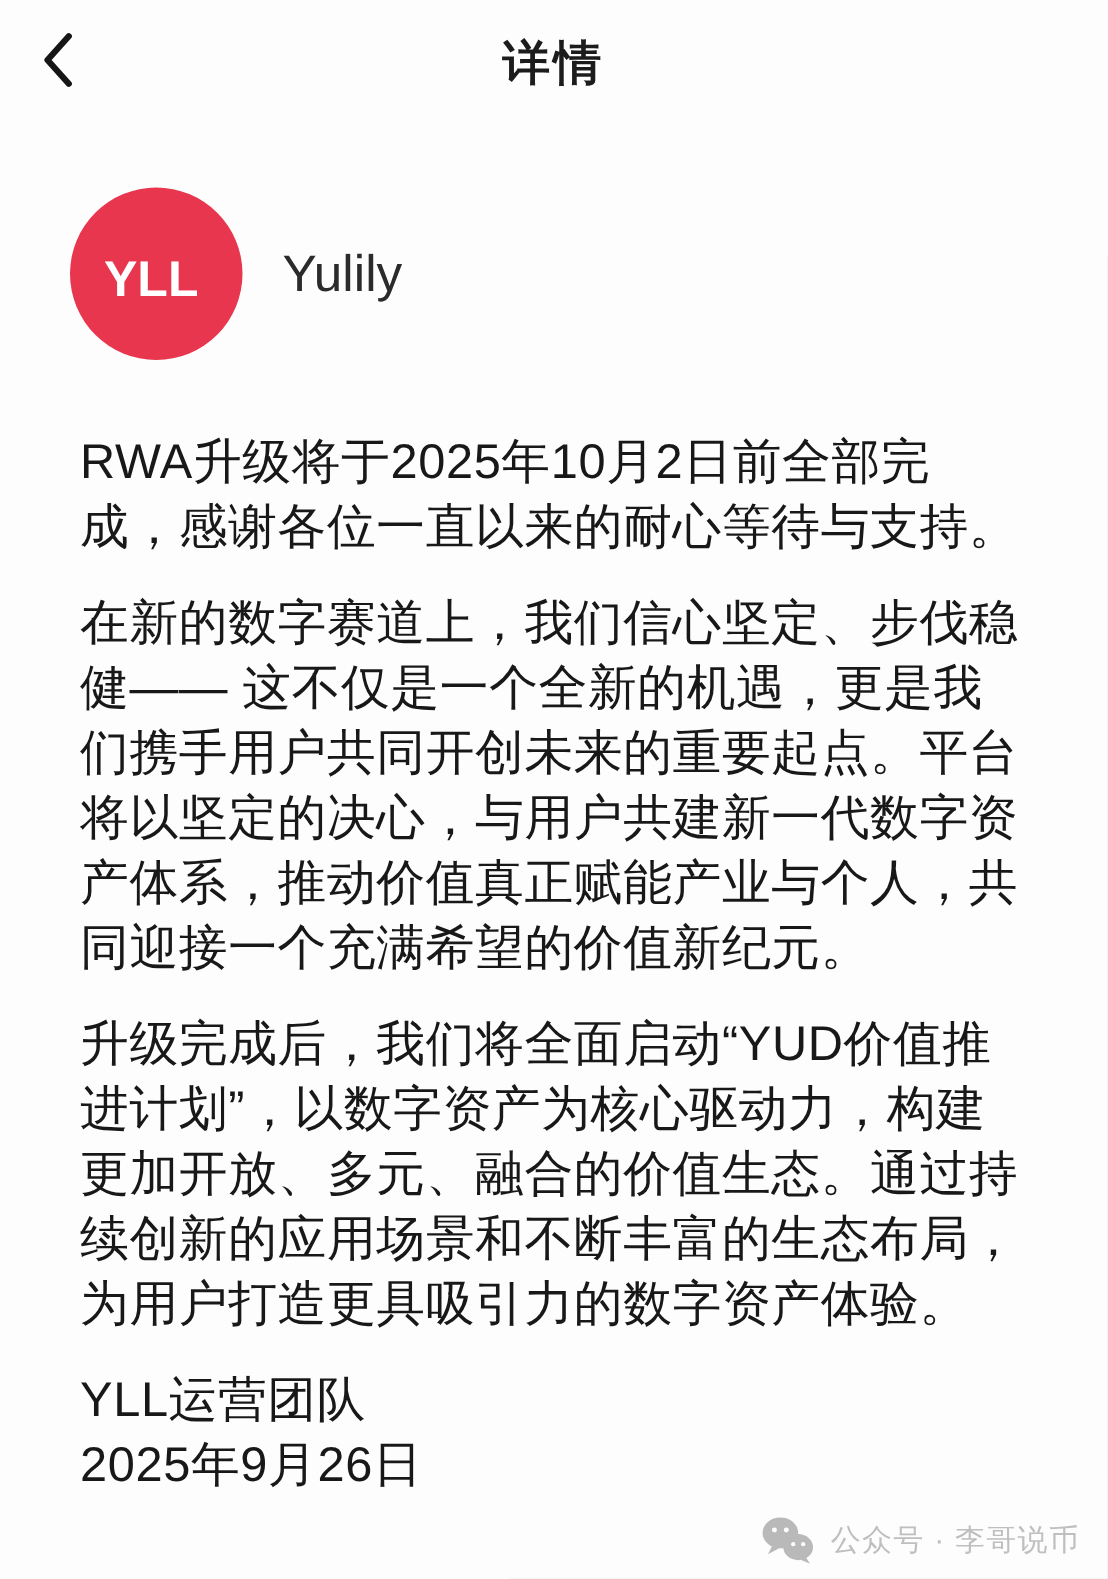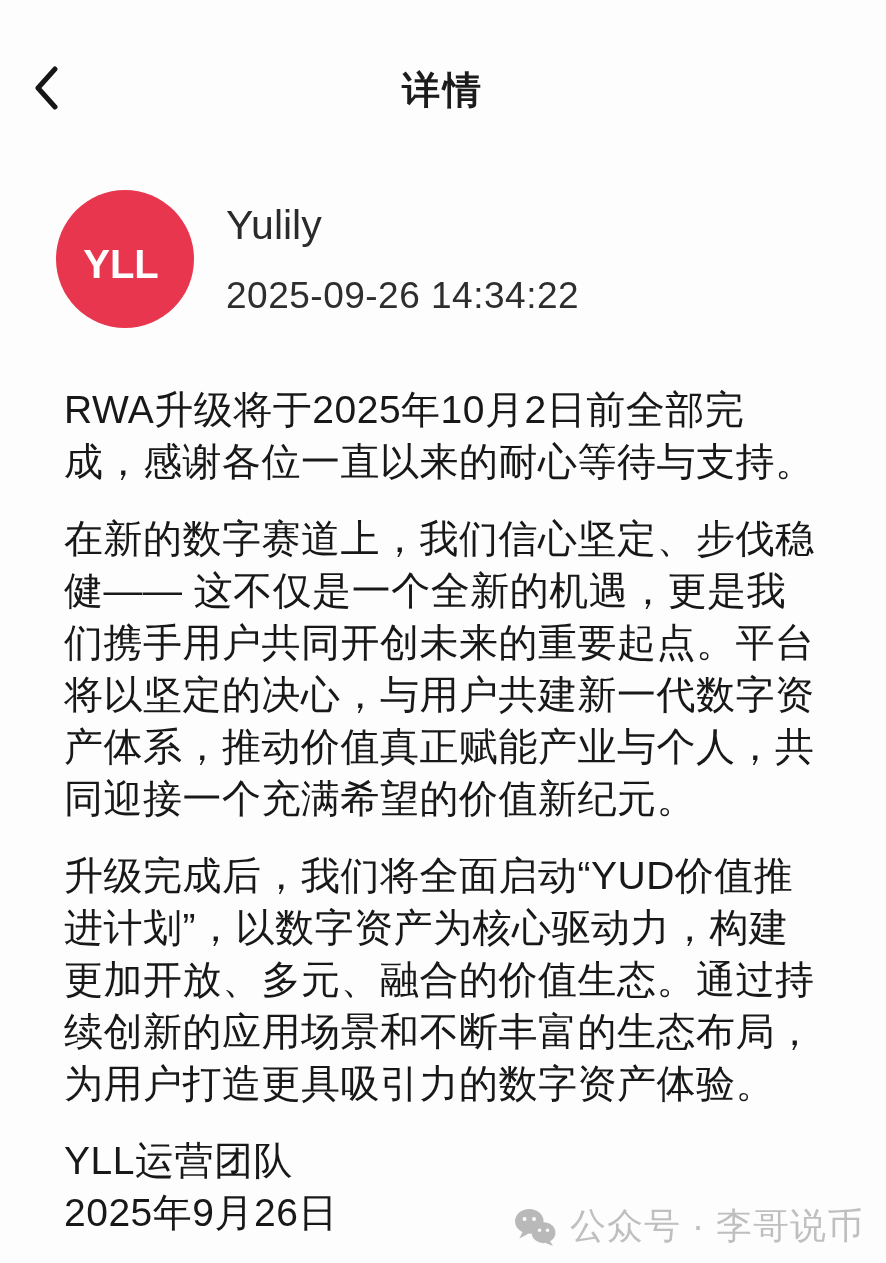--- a/index.html
+++ b/index.html
@@ -9,21 +9,21 @@
     margin:0 auto;
     background:#fdfdfd;
     overflow:hidden;
     font-family:"Liberation Sans", sans-serif;
     color:#1a1a1a;
   }
   
   .navbar{
     position:relative;
     height:100px;
-    display:flex;align-items:center;justify-content:center;margin-top:40px;
+    display:flex;align-items:center;justify-content:center;
   }
   .back-btn{
     position:absolute;left:34px;top:20px;
     width:48px;height:56px;
     background:none;border:none;padding:0;margin:0;
     display:flex;align-items:center;justify-content:flex-start;
     cursor:pointer;
   }
   .page-title{
     margin:0;
@@ -83,21 +83,21 @@
     margin-top:10px;
     margin-bottom:0;
   }
   
   .watermark{
     position:absolute;
     right:22px;bottom:12px;
     display:flex;align-items:center;
     gap:14px;
     color:#bfbfbf;
-    font-size:36px;
+    font-size:24px;
     letter-spacing:1px;
   }
   .watermark svg{display:block;}
 </style>
 </head>
 <body>
 
 <div class="page">
 
   <header class="navbar">
@@ -108,21 +108,20 @@
     </button>
     <h1 class="page-title">详情</h1>
   </header>
 
   <section class="author-row">
     <div class="avatar">
       <span>YLL</span>
     </div>
     <div class="author-meta">
       <div class="author-name">Yulily</div>
-      <div class="timestamp">2025-09-26 14:34:22</div>
     </div>
   </section>
 
   <article class="content">
     <p>RWA升级将于2025年10月2日前全部完
 成，感谢各位一直以来的耐心等待与支持。</p>
     <p>在新的数字赛道上，我们信心坚定、步伐稳
 健—— 这不仅是一个全新的机遇，更是我
 们携手用户共同开创未来的重要起点。平台
 将以坚定的决心，与用户共建新一代数字资

